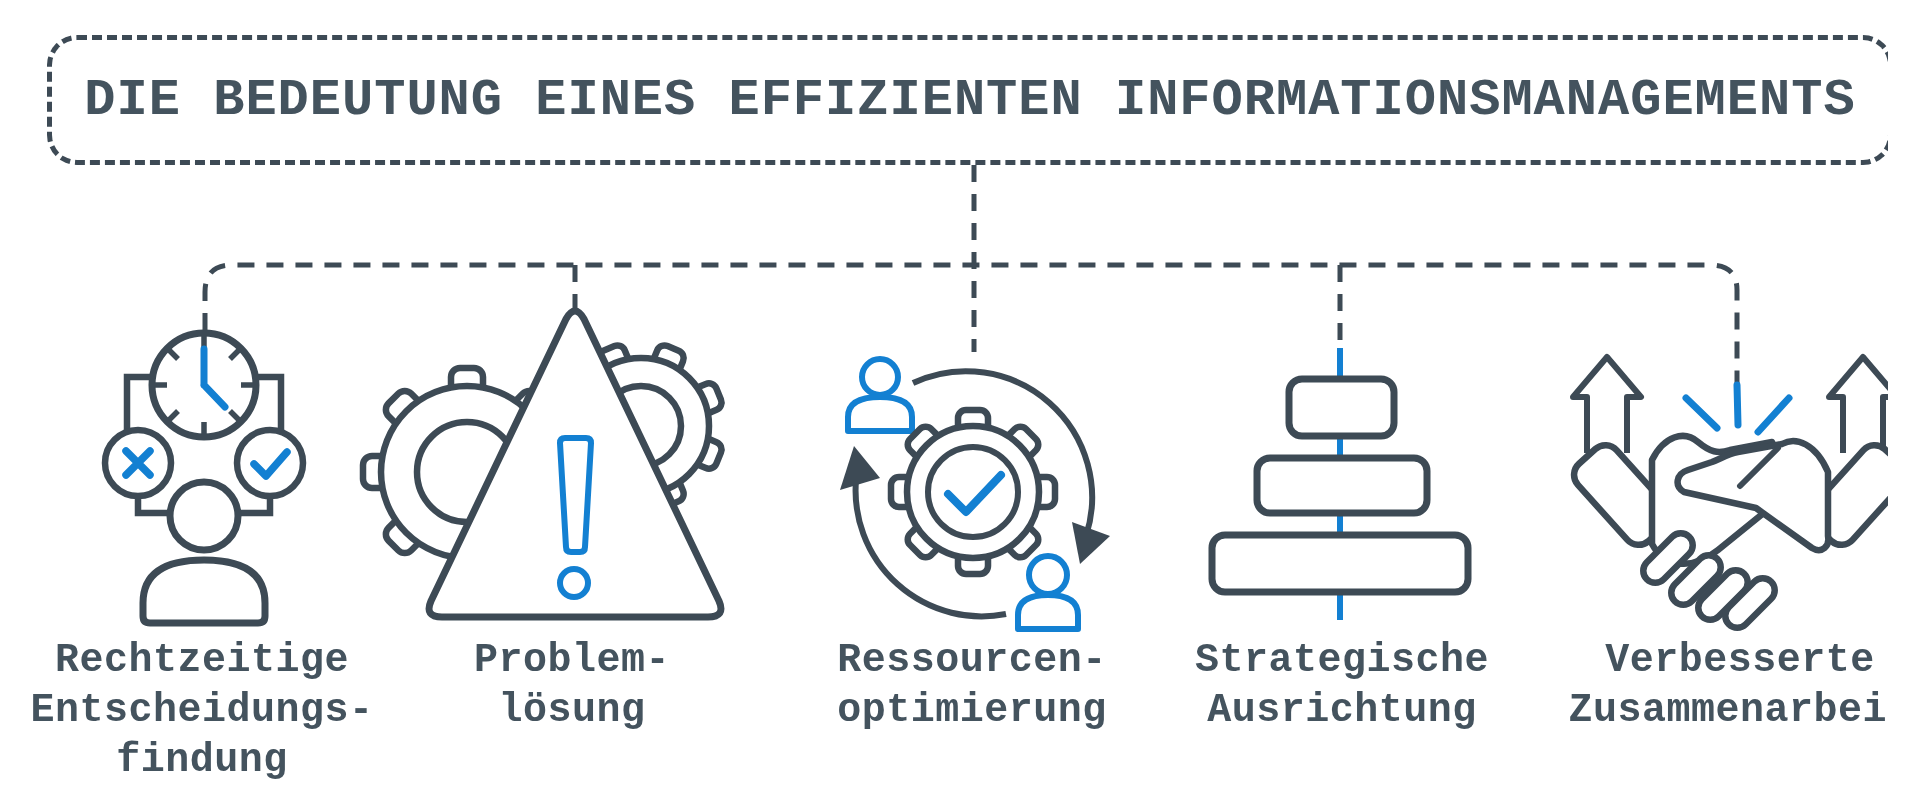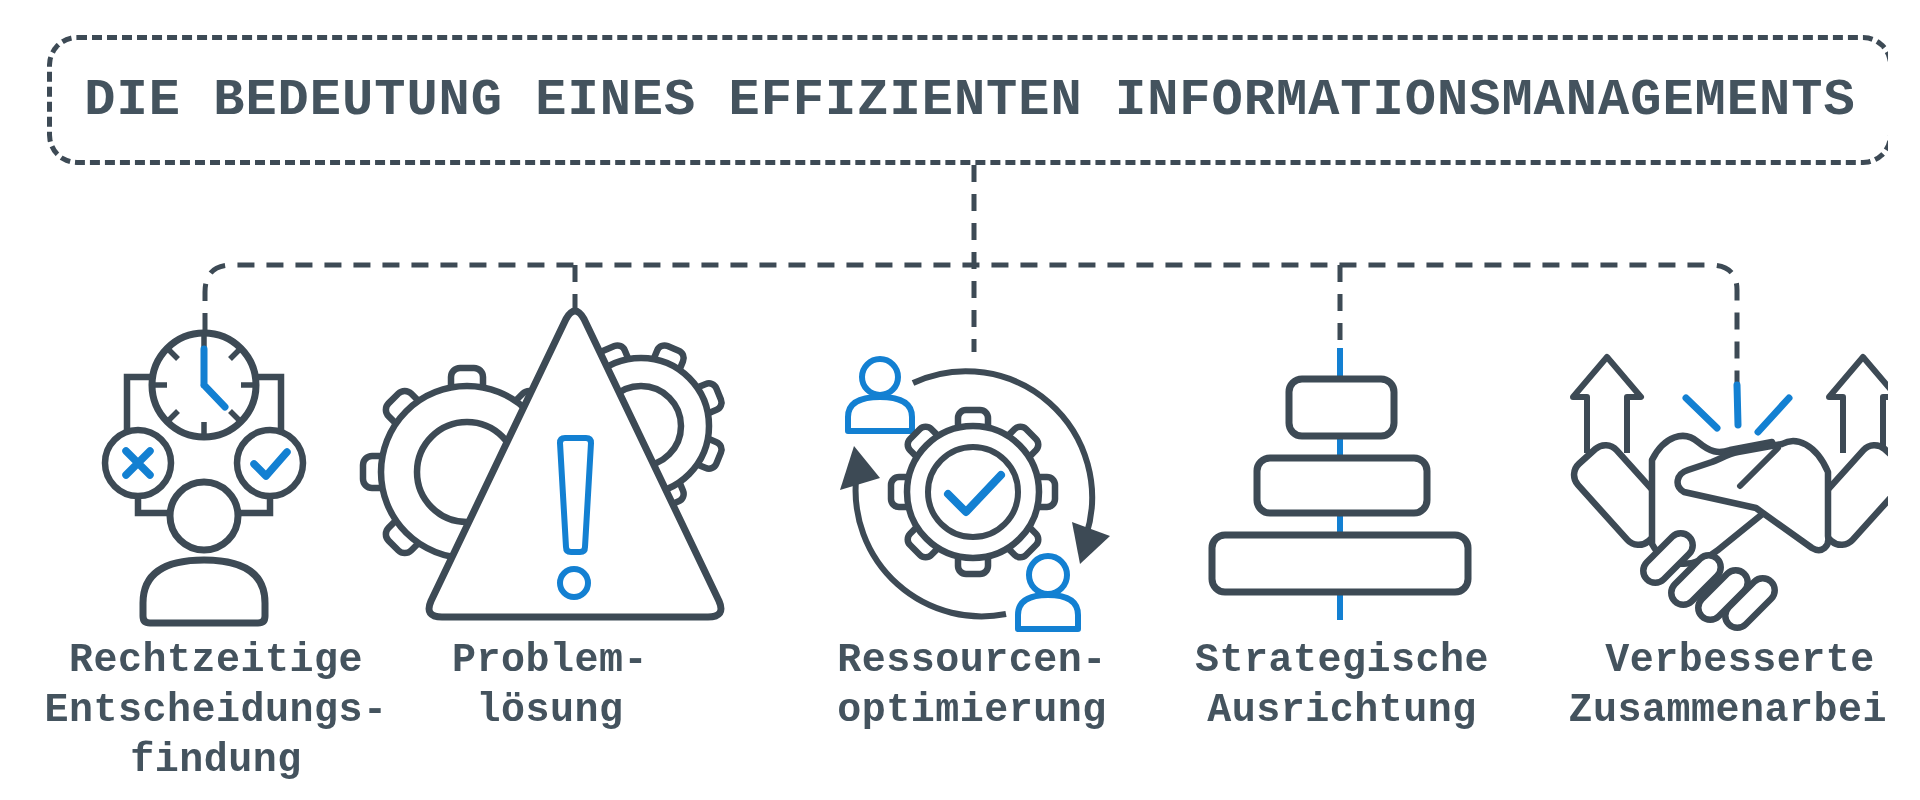--- a/index.html
+++ b/index.html
@@ -152,24 +152,24 @@
     <path class="ink-sw" stroke-width="6.5" stroke-linejoin="round" d="M268,132 C256,104 236,96 222,104 L178,112 C168,114 162,118 152,122 L128,130 C116,134 114,146 124,152 L196,168 L252,208 C262,214 270,206 268,196 Z"></path>
     <path class="ink-s" stroke-width="6" stroke-linecap="round" d="M218,108 L180,146"></path>
     <g>
       <rect class="ink-sw" stroke-width="6.5" x="-12" y="-30" width="24" height="60" rx="12" transform="translate(108,218) rotate(45)"></rect>
       <rect class="ink-sw" stroke-width="6.5" x="-12" y="-30" width="24" height="60" rx="12" transform="translate(136,240) rotate(45)"></rect>
       <rect class="ink-sw" stroke-width="6.5" x="-12" y="-30" width="24" height="60" rx="12" transform="translate(163,255) rotate(45)"></rect>
       <rect class="ink-sw" stroke-width="6.5" x="-12" y="-30" width="24" height="60" rx="12" transform="translate(190,263) rotate(45)"></rect>
     </g>
   </svg>
 
-  <div class="item-label" style="left:16px">Rechtzeitige
+  <div class="item-label" style="left:2px">Rechtzeitige
 Entscheidungs-
 findung</div>
-  <div class="item-label" style="left:350px">Problem-
+  <div class="item-label" style="left:372px">Problem-
 lösung</div>
   <div class="item-label" style="left:1142px">Strategische
 Ausrichtung</div>
   <div class="item-label" style="left:772px">Ressourcen-
 optimierung</div>
   <div class="item-label" style="left:1540px">Verbesserte
 Zusammenarbeit</div>
 
 </div>
 

